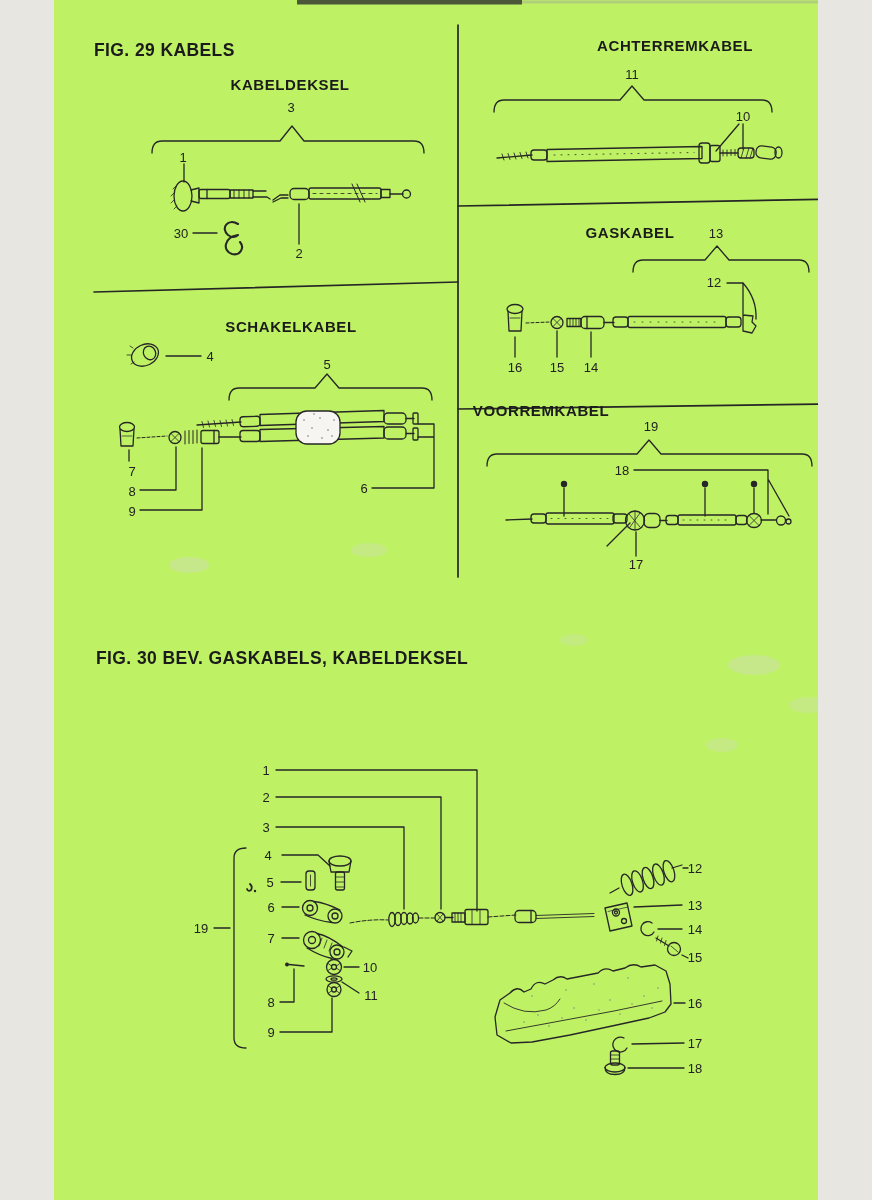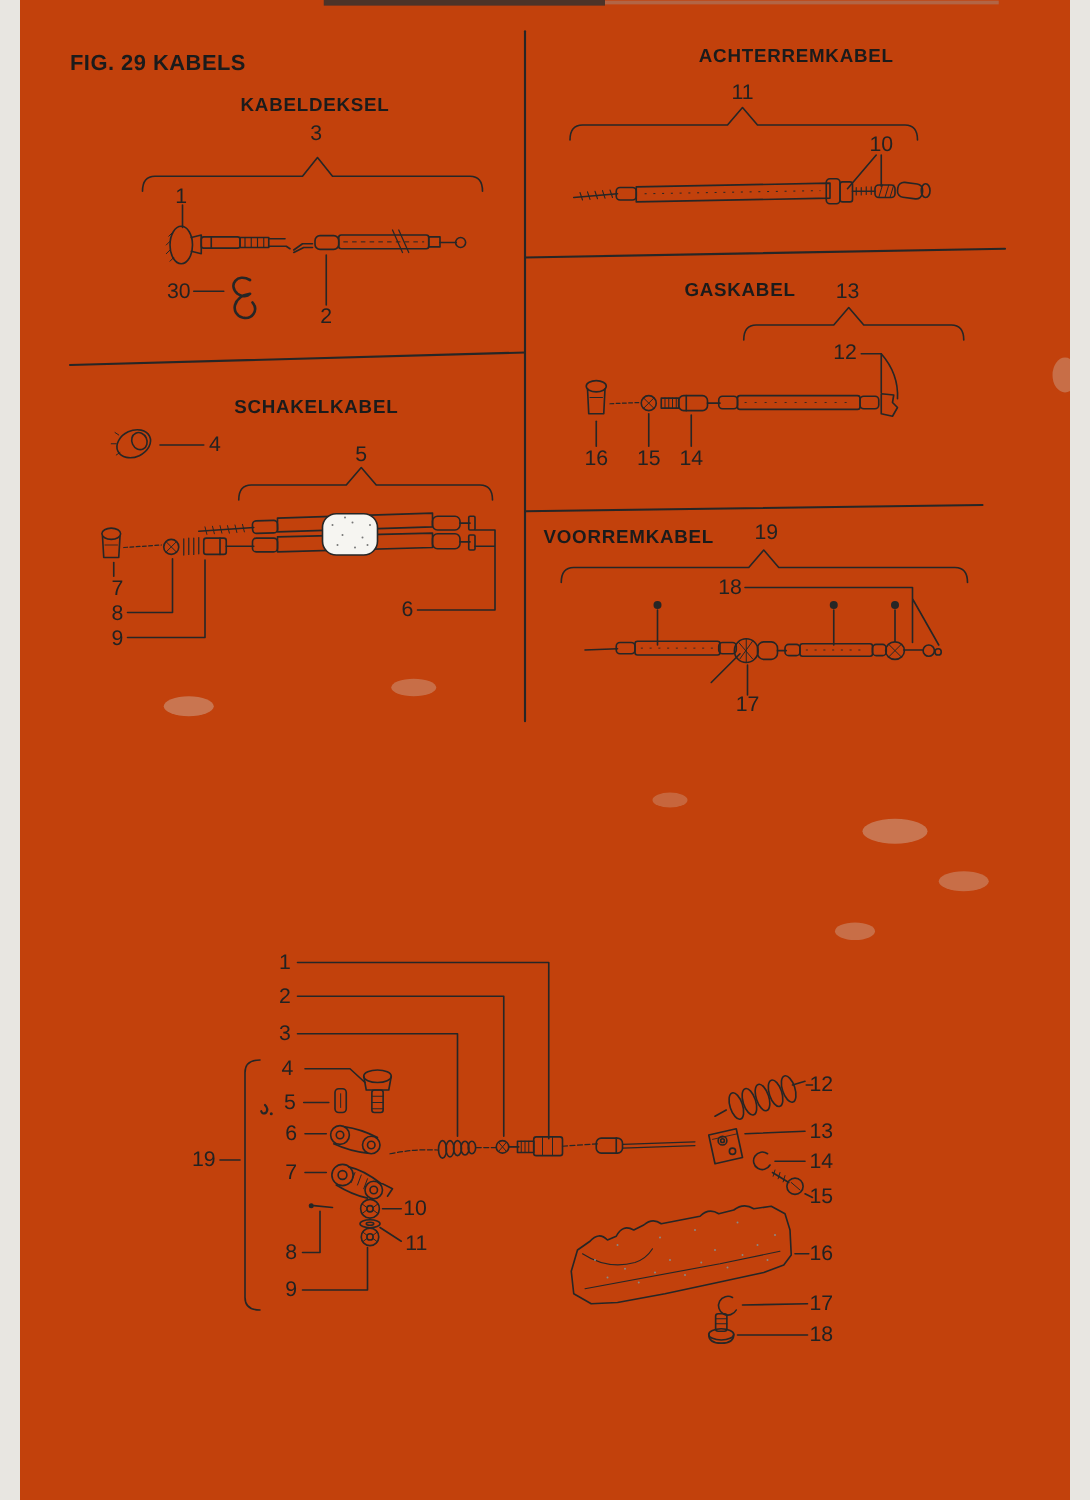--- a/index.html
+++ b/index.html
@@ -1,31 +1,31 @@
 <!DOCTYPE html>
 <html><head>
 <meta charset="utf-8">
 <style>
   html,body{margin:0;padding:0;background:#e8e6e1;}
   .page{
-    position:relative;width:840px;height:1200px;margin:0 auto;
-    background:#c2410c;overflow:hidden;
+    position:relative;width:764px;height:1200px;margin:0 auto;
+    background:#bef264;overflow:hidden;
     font-family:"Liberation Sans",sans-serif;color:#1d1d1d;
   }
   .page svg{position:absolute;left:0;top:0;}
   .fig-title{
     position:absolute;font-size:17.5px;font-weight:bold;
     letter-spacing:.4px;white-space:nowrap;color:#1b1b1b;
   }
   .sec-title{
     position:absolute;font-size:15px;font-weight:bold;letter-spacing:.6px;
     transform:translate(-50%,-50%);white-space:nowrap;color:#1b1b1b;
   }
   .callout{
-    position:absolute;font-size:17px;transform:translate(-50%,-50%);
+    position:absolute;font-size:13px;transform:translate(-50%,-50%);
     white-space:nowrap;color:#222;
   }
 </style>
 </head>
 <body>
 
 <div class="page">
 
   <svg width="872" height="1200" viewBox="0 0 872 1200">
 
@@ -320,26 +320,27 @@
         <rect x="556.5" y="1051" width="9" height="14" rx="2"></rect>
         <path stroke-width="0.8" d="M556.5 1055 h9 M556.5 1059 h9"></path>
         <ellipse cx="561" cy="1067.5" rx="10" ry="4.5"></ellipse>
         <path d="M551 1067.5 q0 7 10 7 q10 0 10 -7"></path>
         <path d="M574 1068 h56"></path>
       </g>
     </g>
   </svg>
 
   <span class="fig-title" style="left:40px;top:40px">FIG. 29 KABELS</span>
+  <span class="fig-title" style="left:42px;top:648px">FIG. 30 BEV. GASKABELS, KABELDEKSEL</span>
 
   <span class="sec-title" style="left:236px;top:84px">KABELDEKSEL</span>
   <span class="sec-title" style="left:621px;top:45px">ACHTERREMKABEL</span>
   <span class="sec-title" style="left:576px;top:232px">GASKABEL</span>
   <span class="sec-title" style="left:237px;top:326px">SCHAKELKABEL</span>
-  <span class="sec-title" style="left:487px;top:430px">VOORREMKABEL</span>
+  <span class="sec-title" style="left:487px;top:410px">VOORREMKABEL</span>
 
   <span class="callout" style="left:237px;top:107px">3</span>
   <span class="callout" style="left:129px;top:157px">1</span>
   <span class="callout" style="left:127px;top:233px">30</span>
   <span class="callout" style="left:245px;top:253px">2</span>
 
   <span class="callout" style="left:578px;top:74px">11</span>
   <span class="callout" style="left:689px;top:116px">10</span>
 
   <span class="callout" style="left:662px;top:233px">13</span>

